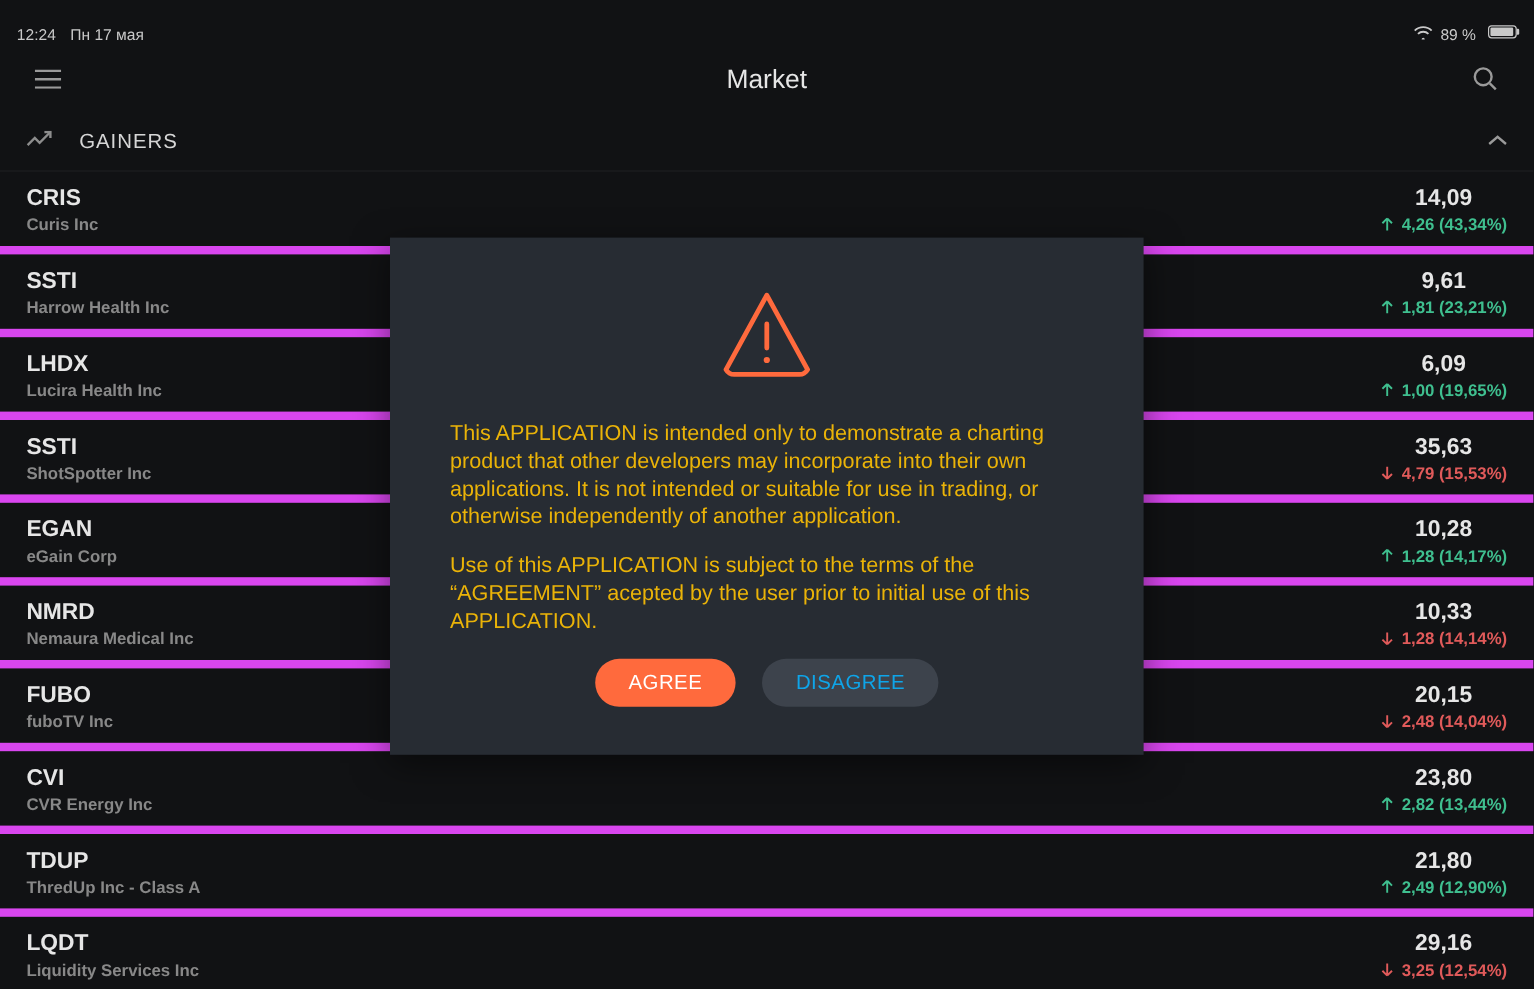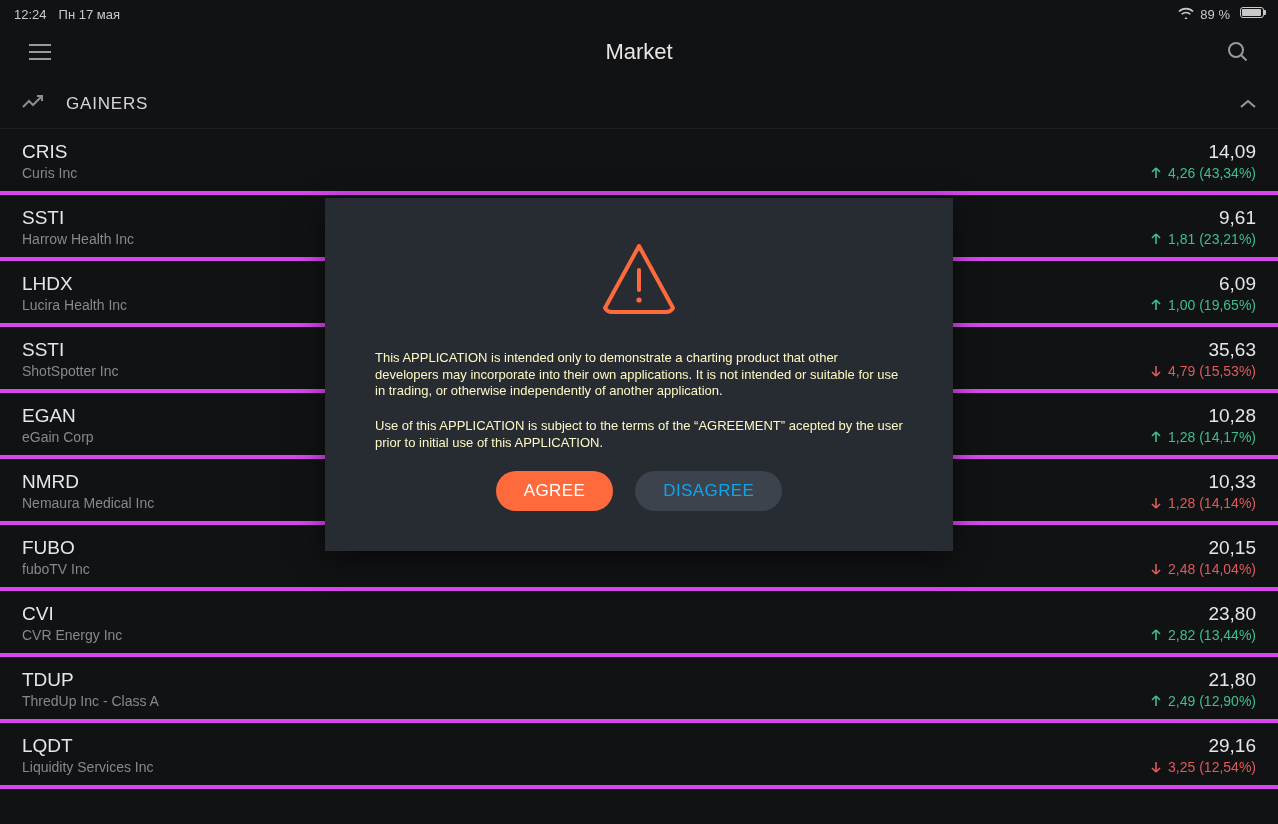--- a/index.html
+++ b/index.html
@@ -13,20 +13,21 @@
     position: relative;
   }
   .status-bar {
     display: flex;
     justify-content: space-between;
     align-items: center;
     padding: 4px 14px 0 14px;
     height: 24px;
     font-size: 13px;
     color: #c9c9c9;
+    margin-top: 14px;
   }
   .status-left { display: flex; gap: 12px; }
   .status-right { display: flex; align-items: flex-start; gap: 6px; }
   .wifi-icon svg { display: block; }
   .battery {
     display: inline-flex;
     align-items: center;
   }
   .battery-body {
     width: 24px; height: 11px;
@@ -88,27 +89,28 @@
     flex: 1;
   }
   .collapse-icon { color: #9a9a9a; cursor: pointer; }
 
   .list { }
   .row {
     display: flex;
     align-items: center;
     justify-content: space-between;
     padding: 12px 22px 10px 22px;
-    border-bottom: 4px solid #d946ef;
+    border-bottom: 7px solid #d946ef;
     cursor: pointer;
+    font-weight: bold;
   }
   .row-left { display: flex; flex-direction: column; gap: 2px; }
   .ticker { font-size: 19px; color: #e6e6e6; }
   .company { font-size: 14px; color: #888; }
-  .row-right { display: flex; flex-direction: column; align-items: flex-end; gap: 2px; }
+  .row-right { display: flex; flex-direction: column; align-items: center; gap: 2px; }
   .price { font-size: 19px; color: #e6e6e6; }
   .change-line { display: flex; align-items: center; gap: 6px; font-size: 14px; }
   .up { color: #3fbf8f; }
   .down { color: #e05a5a; }
   .arrow { display: inline-flex; }
 
   .modal {
     position: absolute;
     left: 325px;
     top: 198px;
@@ -116,23 +118,23 @@
     background: #272c33;
     padding: 44px 50px 40px 50px;
     box-shadow: 0 8px 28px rgba(0,0,0,0.5);
   }
   .modal-icon {
     display: flex;
     justify-content: center;
     margin-bottom: 34px;
   }
   .modal-text {
-    font-size: 13px;
+    font-size: 18px;
     line-height: 1.28;
-    color: #fef9c3;
+    color: #eab308;
   }
   .modal-text p { margin-bottom: 18px; }
   .modal-actions {
     display: flex;
     justify-content: center;
     gap: 22px;
     margin-top: 20px;
   }
   .btn {
     padding: 10px 28px;

